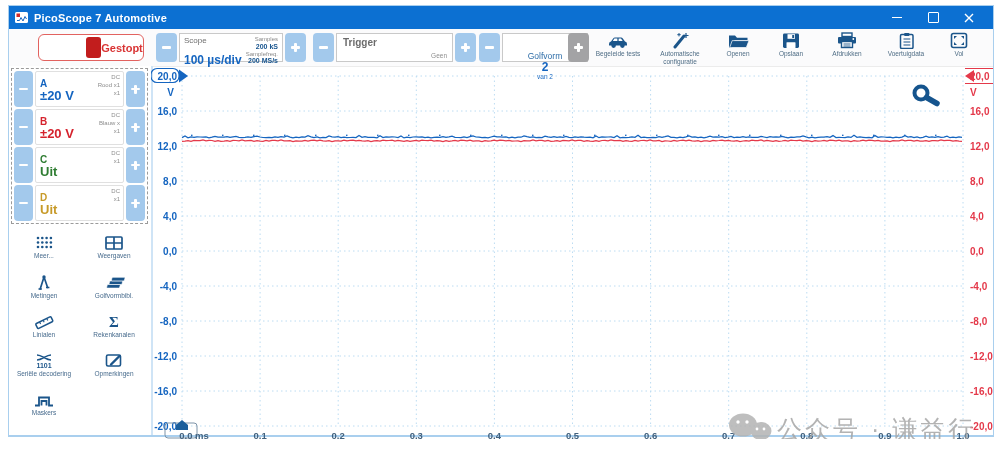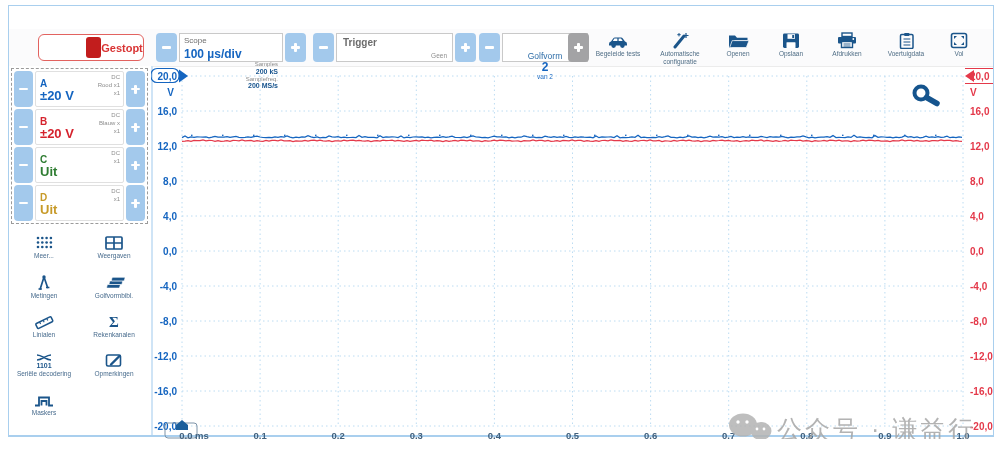--- a/index.html
+++ b/index.html
@@ -22,24 +22,24 @@
   .stop-btn{left:29px;width:106px;height:27px;top:5px;border:1.5px solid #e2625f;border-radius:6px;
             display:flex;align-items:center;background:#fff;padding-left:45px;}
   .stop-block{width:15px;height:21px;background:#c21d1d;border-radius:3px;margin-left:2px;}
   .stop-label{flex:1;text-align:center;color:#d93434;font-weight:700;font-size:11px;}
   .sq-btn{width:21px;background:#a3c9ec;border-radius:4px;display:flex;align-items:center;justify-content:center;}
   .sq-btn.gray{background:#a3a3a5;}
   .sym-minus{width:9px;height:2.2px;background:#fff;border-radius:1px;}
   .sym-plus{position:relative;width:9px;height:9px;}
   .sym-plus::before{content:"";position:absolute;left:0;top:3.4px;width:9px;height:2.2px;background:#fff;border-radius:1px;}
   .sym-plus::after{content:"";position:absolute;left:3.4px;top:0;width:2.2px;height:9px;background:#fff;border-radius:1px;}
-  .panel{background:#fff;border:1px solid #c9c9c9;border-radius:0;flex-direction:column;}
+  .panel{background:#fff;border:1px solid #c9c9c9;border-radius:0;}
   .scope-panel{left:170px;width:104px;display:flex;justify-content:space-between;padding:2px 4px;}
   .scope-l .lab{font-size:8px;color:#6f6f6f;}
-  .scope-l .val{font-size:12px;font-weight:700;color:#1565c0;margin-top:2px;white-space:nowrap;}
+  .scope-l .val{font-size:12px;font-weight:700;color:#1565c0;margin-top:8px;white-space:nowrap;}
   .scope-r{text-align:right;line-height:1.12;}
   .scope-r .lab{font-size:6px;color:#8a8a8a;}
   .scope-r .val{font-size:7px;font-weight:700;color:#17548e;}
   .trig-panel{left:327px;width:117px;position:absolute;}
   .trig-label{position:absolute;left:6px;top:3px;font-size:10px;color:#6b6b6b;font-weight:bold;}
   .trig-mode{position:absolute;right:5px;bottom:2px;font-size:6.5px;color:#8d8d8d;}
   .wave-panel{left:493px;width:86px;text-align:center;line-height:1.05;padding-top:18px;}
   .wave-label{font-size:8.5px;color:#2f6ea8;}
   .wave-val{font-size:12px;font-weight:700;color:#1565c0;}
   .wave-sub{font-size:6.5px;color:#1565c0;}
@@ -66,20 +66,41 @@
   .chart{position:absolute;left:142px;top:61px;width:842px;height:372px;}
   .caption{position:absolute;left:40px;top:436px;width:960px;text-align:center;
            font-size:13px;font-style:italic;color:#3a3a3a;letter-spacing:.5px;}
 </style>
 </head>
 <body>
 
 <div class="page">
   <div class="window">
 
+    <div class="titlebar">
+      <svg width="13" height="11">
+        <rect x="0" y="0" width="13" height="11" rx="1.5" fill="#fff"></rect>
+        <rect x="1.5" y="1.5" width="3.5" height="3.5" fill="#d22a2a"></rect>
+        <polyline points="2,8.5 4.5,8.5 6,5.5 8,9 10,4.5 11.5,7" stroke="#1565c0" stroke-width="1" fill="none"></polyline>
+      </svg>
+      <span class="title">PicoScope 7 Automotive</span>
+      <div class="win-controls">
+        <div class="win-btn">
+            <div class="c-min"></div>
+          </div>
+        <div class="win-btn">
+            <div class="c-max"></div>
+          </div>
+        <div class="win-btn">
+          <svg width="10" height="10">
+            <path d="M1,1 L9,9 M9,1 L1,9" stroke="#fff" stroke-width="1.4"></path>
+          </svg>
+        </div>
+      </div>
+    </div>
 
     <div class="toolbar">
       <div class="tb stop-btn">
         <div class="stop-block"></div>
         <div class="stop-label">Gestopt</div>
       </div>
 
       <div class="tb sq-btn" style="left:147px;">
           <span class="sym-minus"></span>
         </div>

